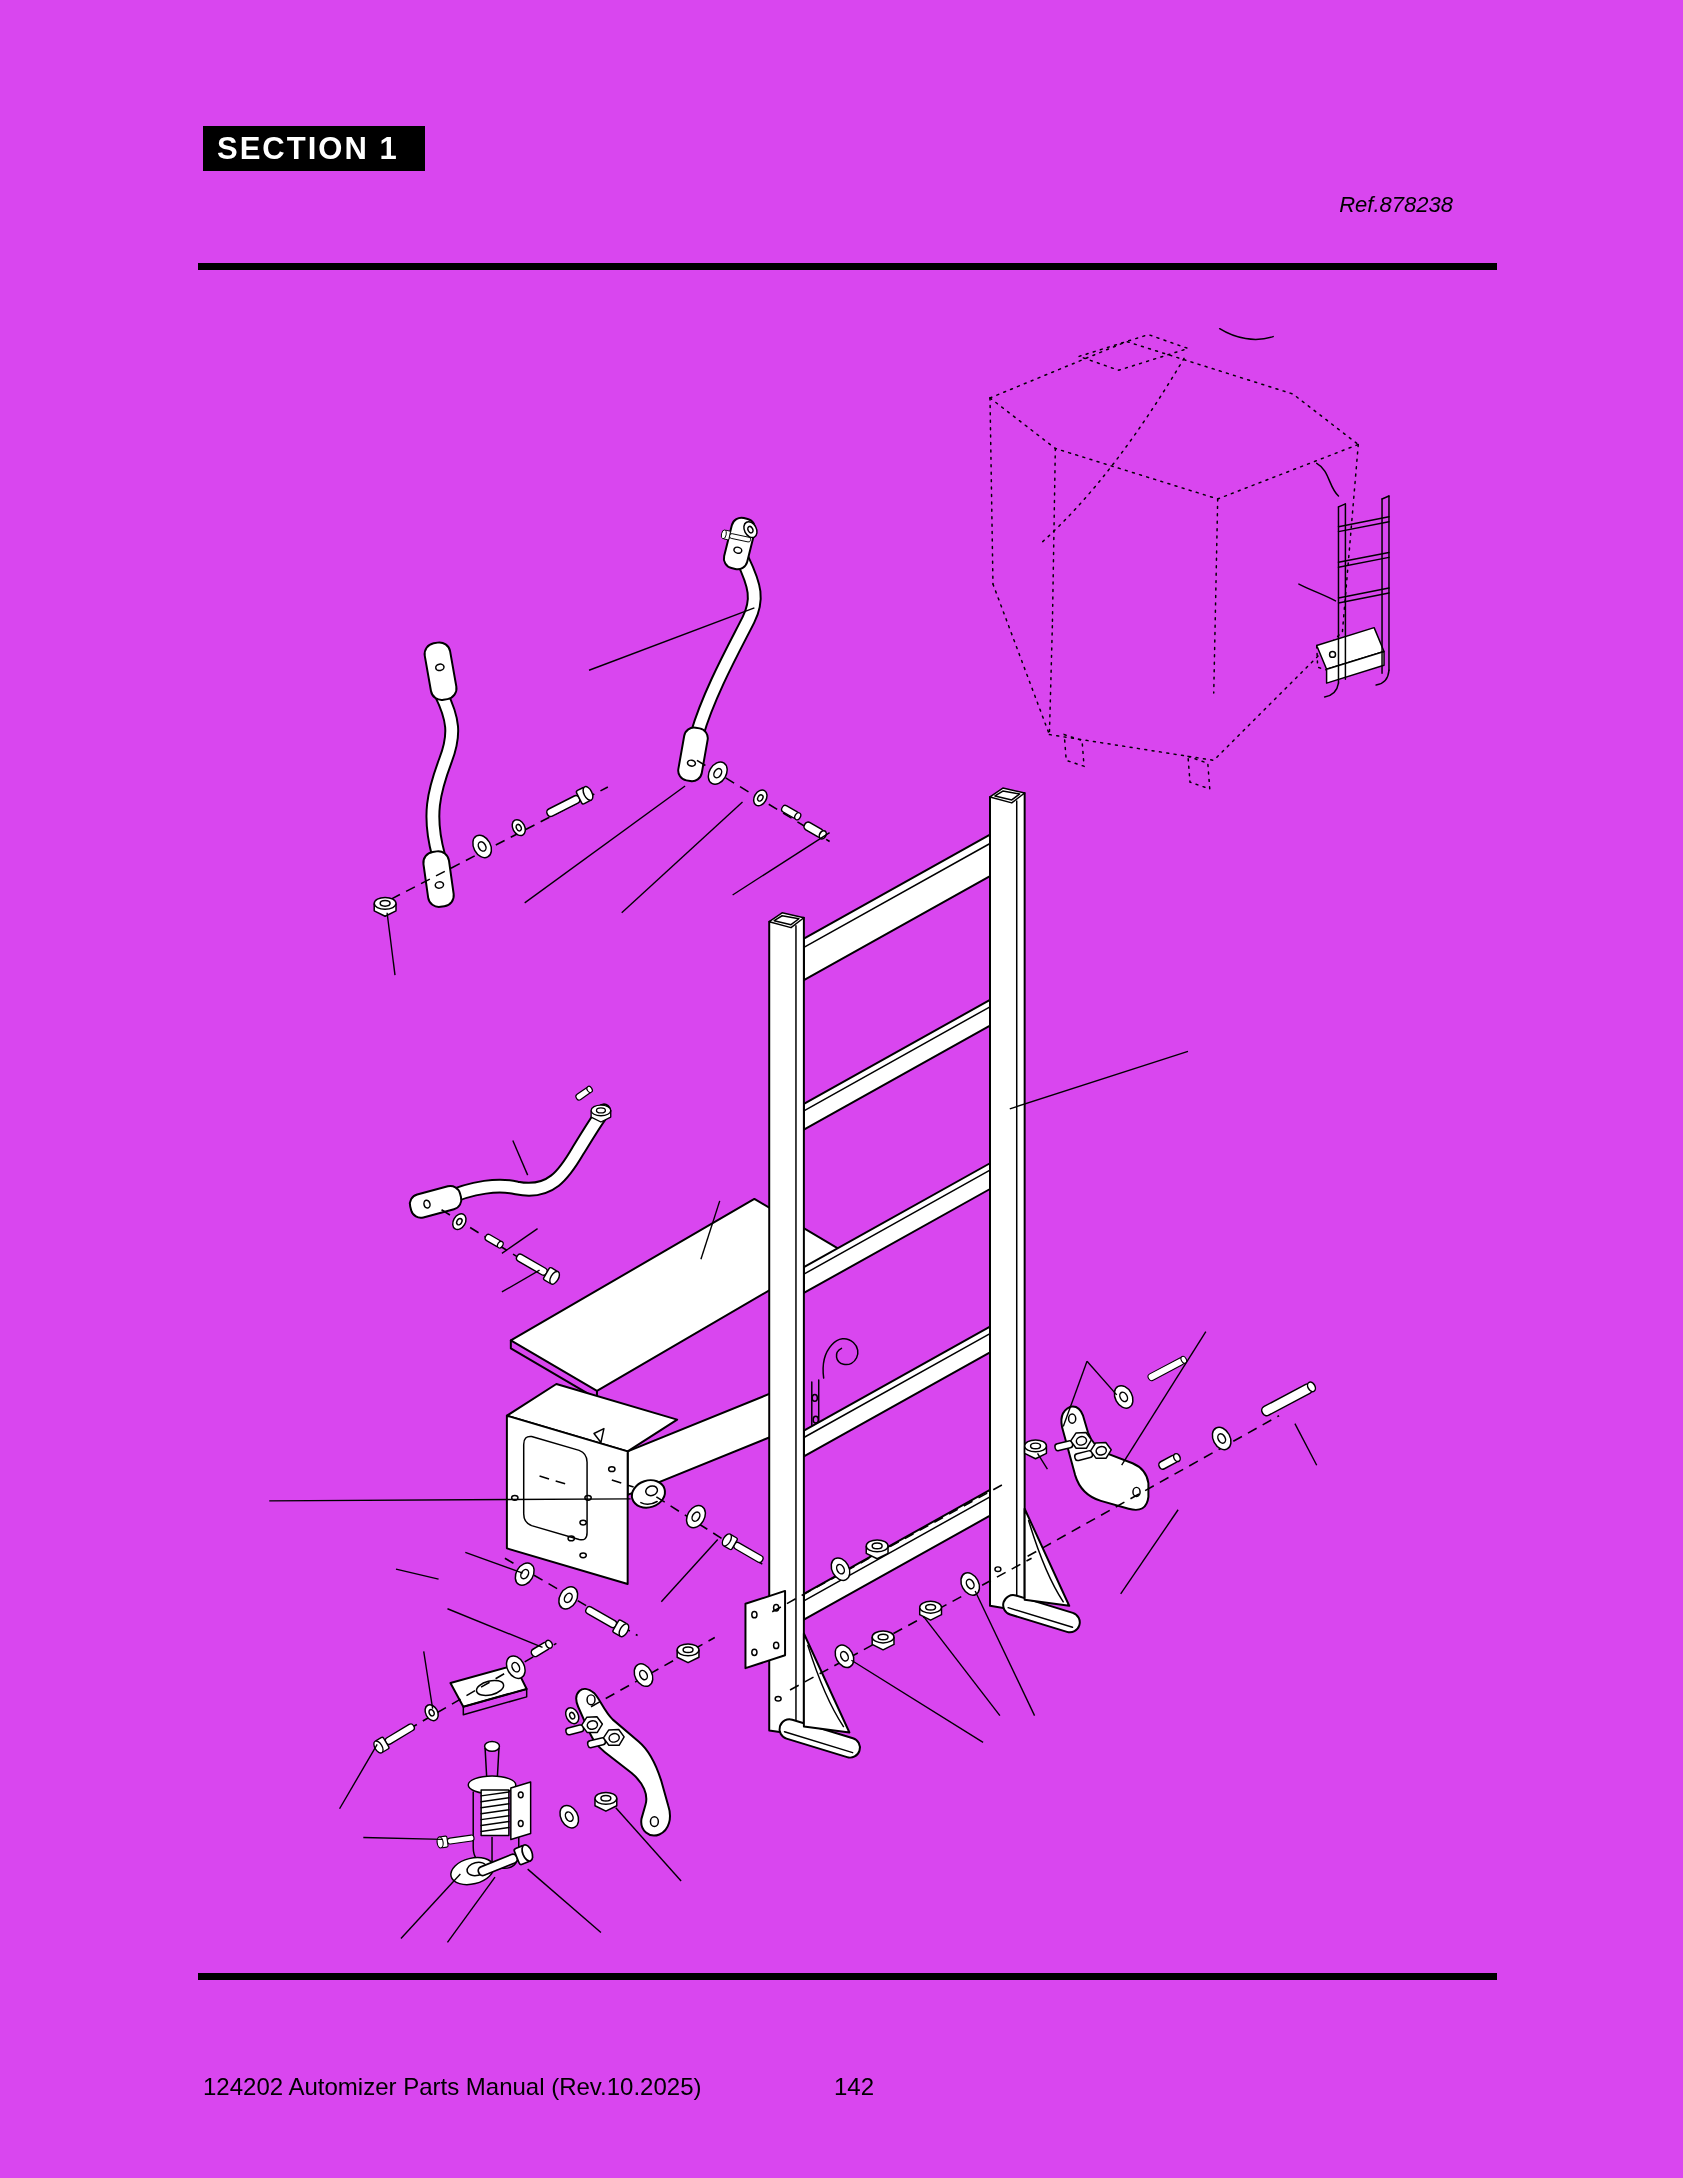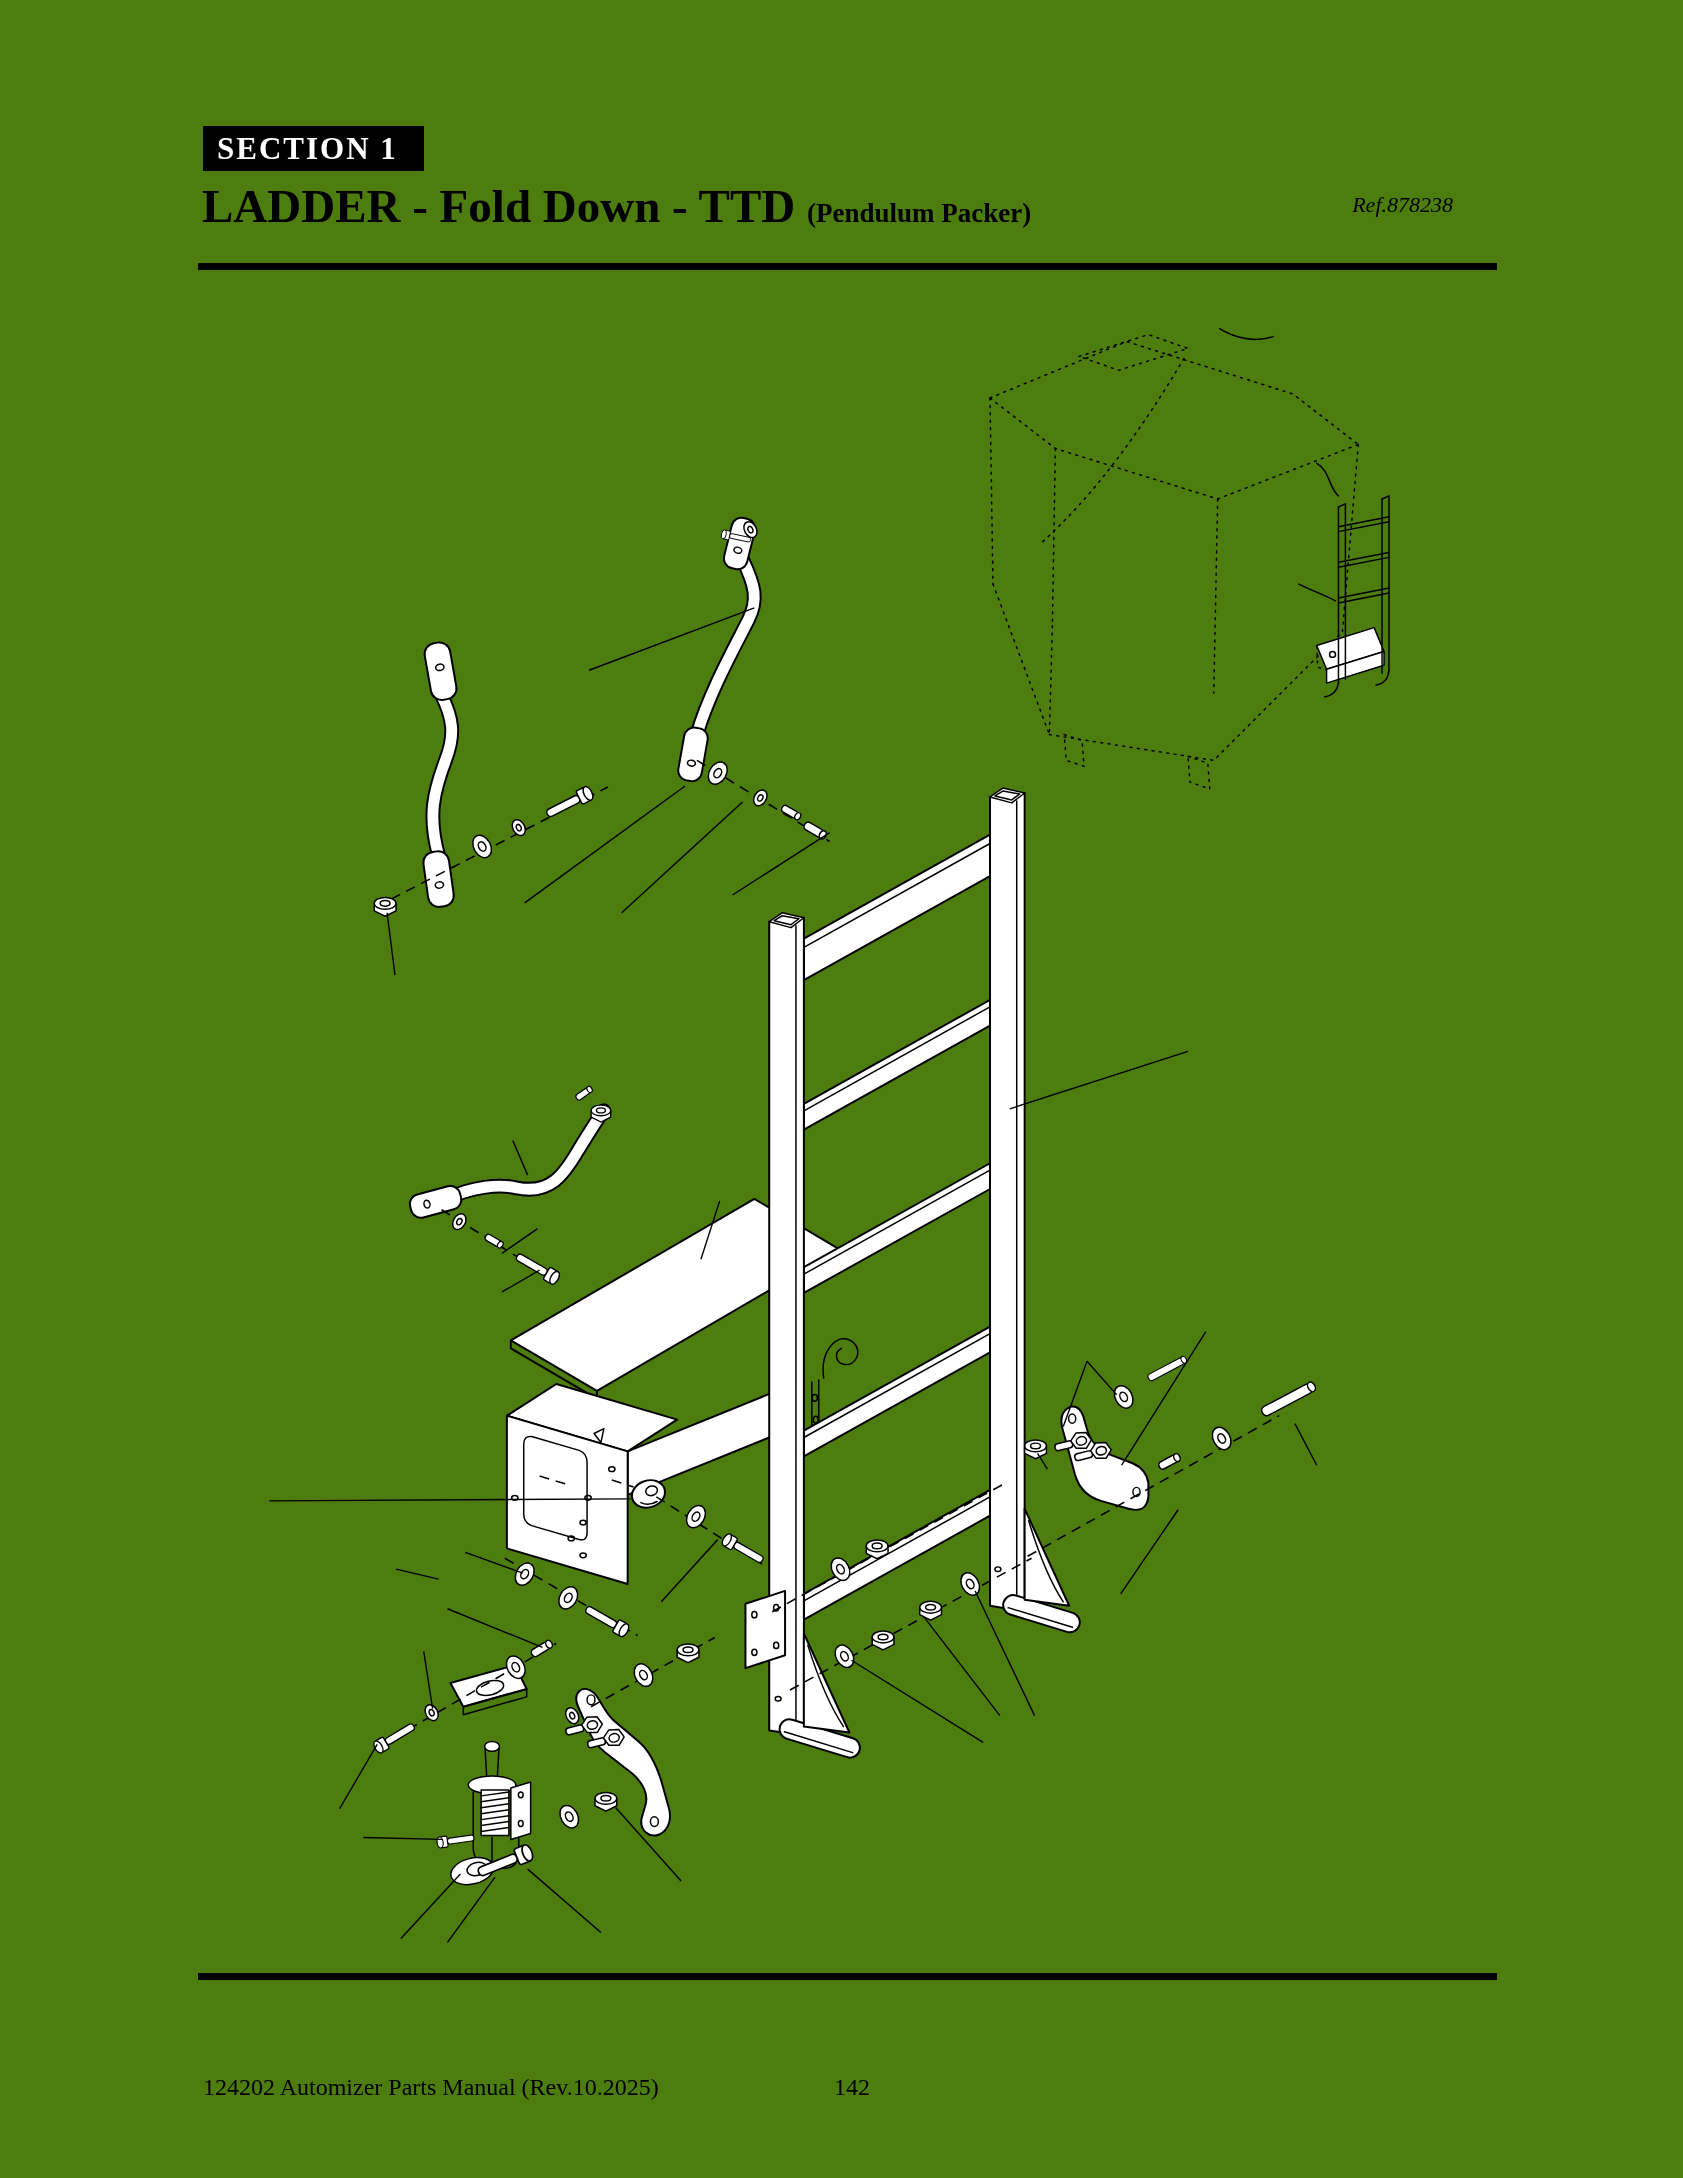--- a/index.html
+++ b/index.html
@@ -1,18 +1,18 @@
 <!DOCTYPE html>
 <html><head>
 <meta charset="utf-8">
 <style>
   html,body{margin:0;padding:0;background:#e8e8e8;}
   #page{
-    position:relative;width:1683px;height:2178px;background:#4d7c0f;
-    font-family:Liberation Serif, serif;color:#000;
+    position:relative;width:1683px;height:2178px;background:#d946ef;
+    font-family:Liberation Sans, sans-serif;color:#000;
     overflow:hidden;margin:0 auto;
   }
   .section-badge{
     position:absolute;left:203px;top:126px;background:#000;color:#fff;
     font-size:31px;font-weight:bold;letter-spacing:2px;
     padding:7px 26px 7px 14px;line-height:1;
   }
   .page-title{
     position:absolute;left:202px;top:181px;font-size:47px;font-weight:bold;
     letter-spacing:0px;line-height:1.1;white-space:nowrap;
@@ -41,21 +41,20 @@
   .tube{fill:none;stroke:#000;stroke-width:15;stroke-linecap:round;}
   .tubein{fill:none;stroke:#fff;stroke-width:11;stroke-linecap:round;}
 </style>
 </head>
 <body>
 
 <div id="page">
 
   <div class="section-badge">SECTION 1</div>
 
-  <div class="page-title"><span>LADDER - Fold Down - TTD</span>&nbsp;<span class="title-suffix">(Pendulum Packer)</span></div>
 
   <div class="ref-label">Ref.878238</div>
 
   <div class="rule rule-top"></div>
 
   <svg id="diagram" viewBox="0 0 1700 2200" xmlns="http://www.w3.org/2000/svg">
 
     <defs>
       <g id="washer">
           <ellipse rx="12" ry="8.5" class="wf15"></ellipse>

